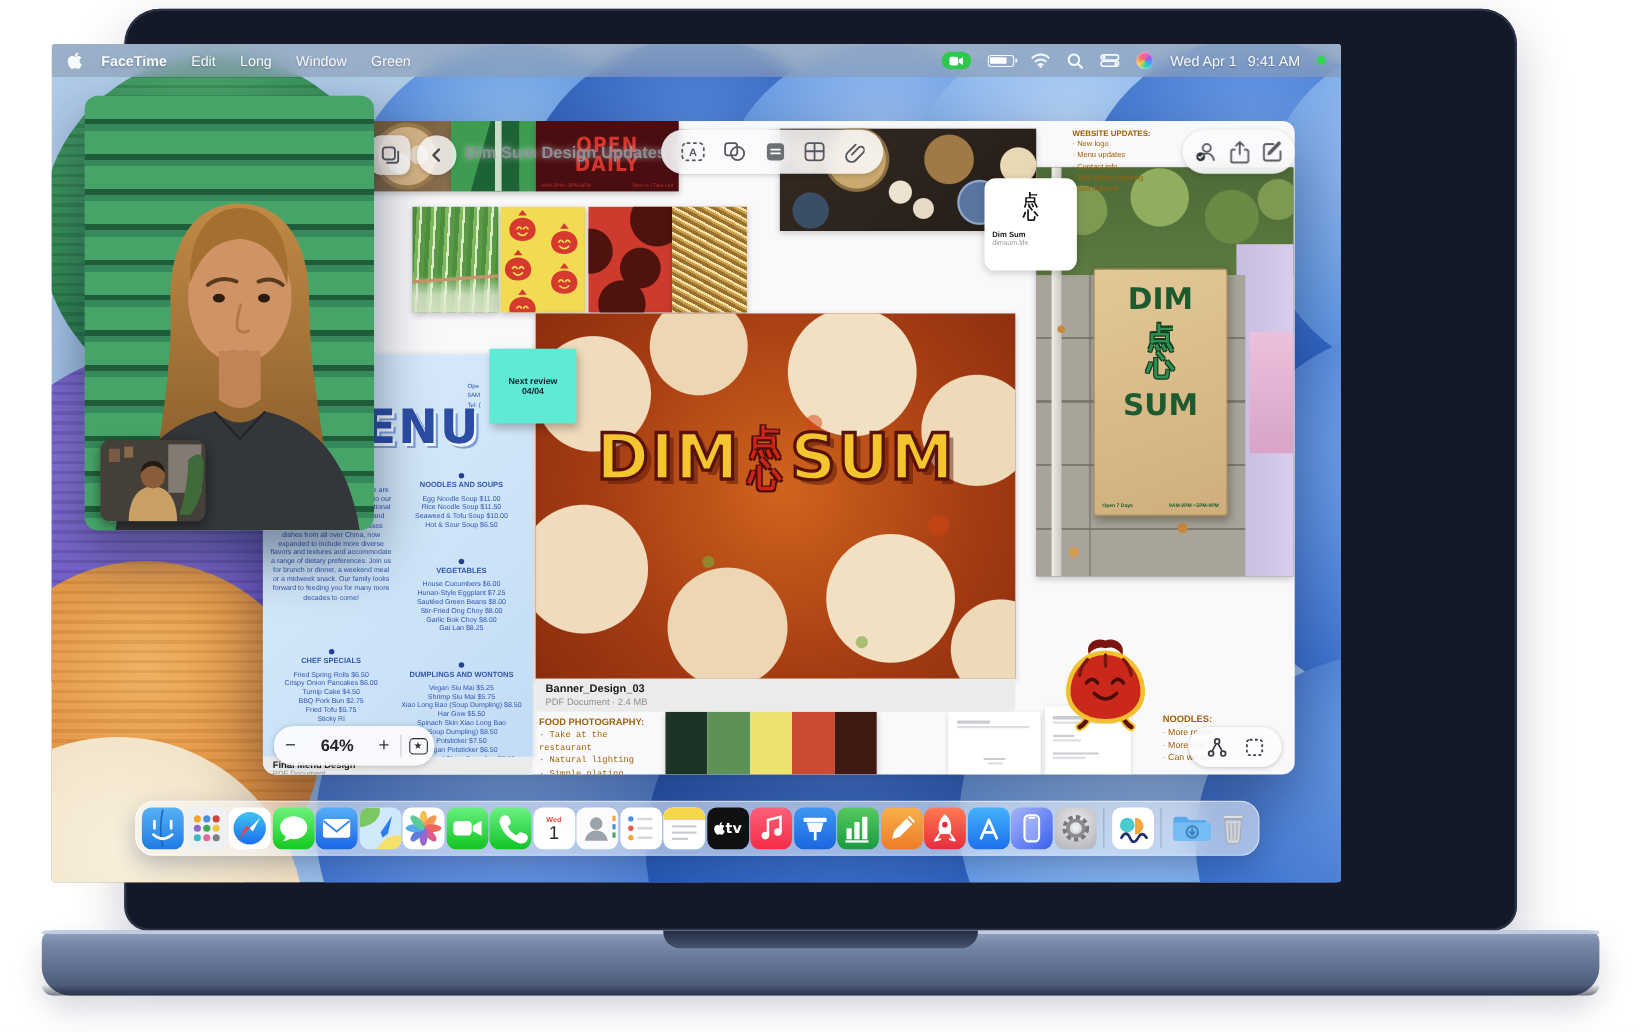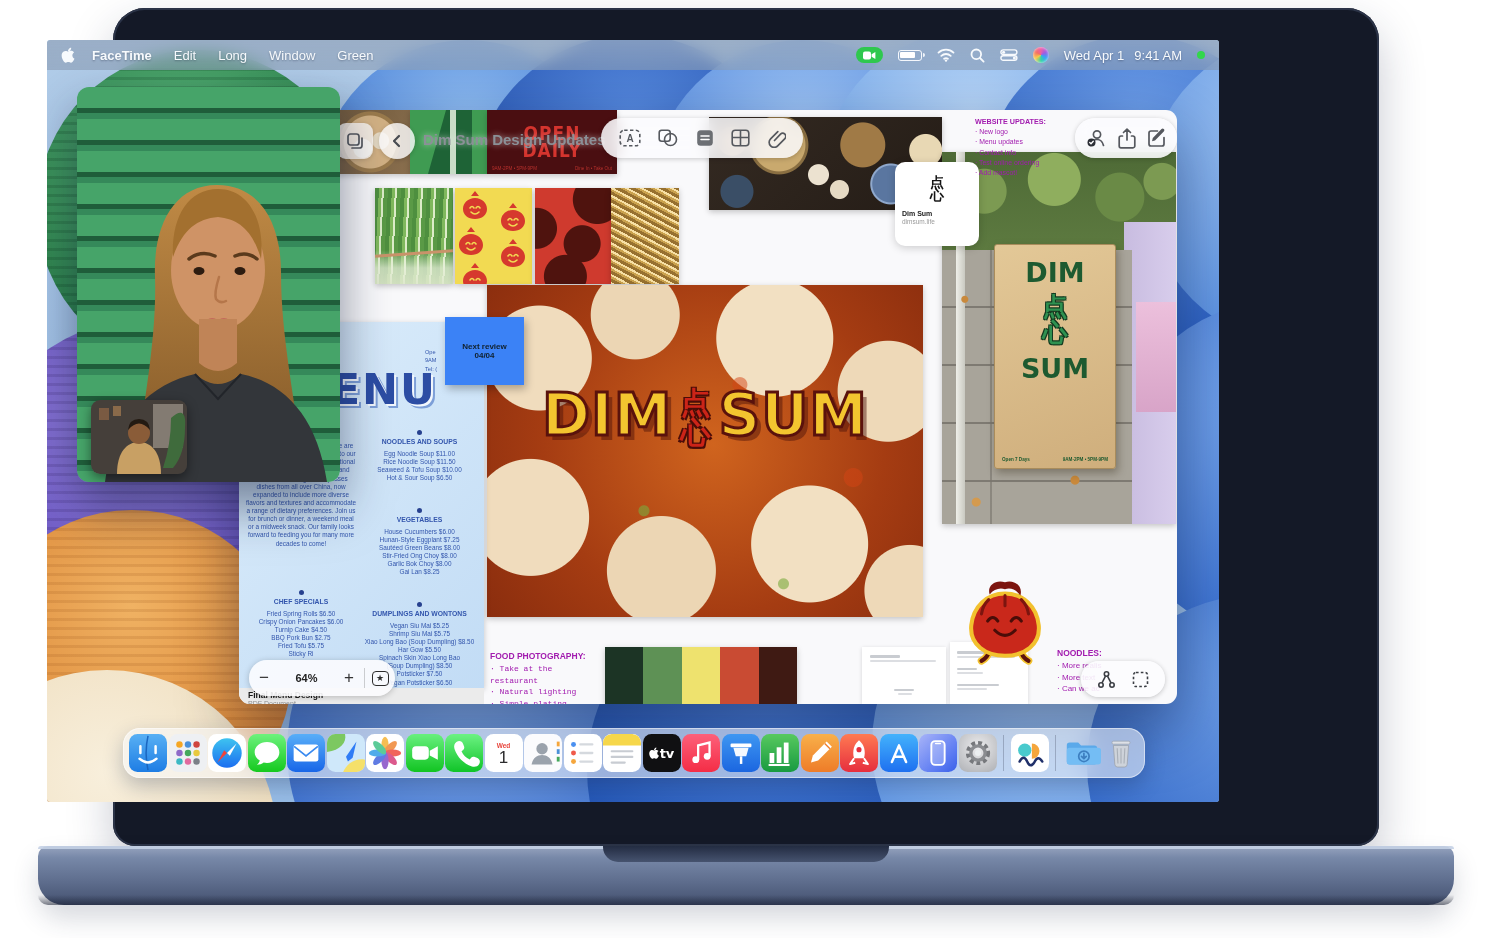--- a/index.html
+++ b/index.html
@@ -56,21 +56,21 @@
   .circle-btn{position:absolute;width:36px;height:36px;border-radius:50%;background:rgba(252,252,254,.8);
               box-shadow:0 1px 4px rgba(0,0,0,.18);display:flex;align-items:center;justify-content:center;z-index:30;}
   .sq-btn{position:absolute;width:36px;height:36px;border-radius:9px;background:rgba(252,252,254,.75);
           box-shadow:0 1px 4px rgba(0,0,0,.15);display:flex;align-items:center;justify-content:center;z-index:30;}
   .ff-title{position:absolute;left:184px;top:21px;font-size:15px;font-weight:bold;color:#8b9097;z-index:29;text-shadow:0 0 6px rgba(255,255,255,.6);}
   .tool-ic{color:#55585e;}
 
   
   .bi{position:absolute;}
   .shadowed{box-shadow:0 2px 6px rgba(0,0,0,.22);}
-  .sticky{background:#3b82f6;box-shadow:2px 4px 8px rgba(0,0,0,.28);display:flex;align-items:center;justify-content:center;
+  .sticky{background:#5eead4;box-shadow:2px 4px 8px rgba(0,0,0,.28);display:flex;align-items:center;justify-content:center;
           text-align:center;font-weight:bold;color:#10202c;z-index:6;}
   .open-daily{background:#4a0e11;color:#d4342e;display:flex;flex-direction:column;align-items:center;justify-content:center;}
   .od-big{font-size:17px;font-weight:bold;letter-spacing:1px;line-height:1.02;transform:scaleY(1.12);font-family:"DejaVu Sans",sans-serif;}
   .od-small{position:absolute;bottom:3px;left:5px;right:5px;display:flex;justify-content:space-between;font-size:4.6px;color:#b5302c;}
   .menu-doc{background:linear-gradient(135deg,#dcedfb,#c2dcf5);color:#2c4da4;z-index:2;}
   .md-title{position:absolute;left:0;top:42px;width:100%;text-align:center;font-family:"DejaVu Sans",sans-serif;
             font-weight:bold;font-size:43px;letter-spacing:2px;color:#2c4da4;
             text-shadow:2px 2px 0 #f2f7fd,4px 4px 0 #7d9fd8;}
   .md-col{position:absolute;font-size:6.4px;line-height:1.27;text-align:center;color:#3356ad;}
   .md-head{font-weight:bold;font-size:6.8px;margin:3px 0 3px;}
@@ -93,32 +93,32 @@
       radial-gradient(circle at 58% 30%,rgba(212,68,20,.5) 0 7px,rgba(0,0,0,0) 8px),
       radial-gradient(circle at 84% 58%,rgba(212,68,20,.5) 0 9px,rgba(0,0,0,0) 10px),
       radial-gradient(circle at 36% 68%,rgba(122,170,60,.6) 0 5px,rgba(0,0,0,0) 6px),
       radial-gradient(circle at 68% 90%,rgba(122,170,60,.6) 0 5px,rgba(0,0,0,0) 6px);}
   .banner-title{position:absolute;left:0;top:96px;width:100%;display:flex;align-items:center;justify-content:center;gap:8px;z-index:2;}
   .banner-word{font-family:"DejaVu Sans",sans-serif;font-weight:bold;font-size:58px;color:#f3c52f;
                -webkit-text-stroke:3px #5a120c;text-shadow:5px 5px 0 rgba(70,15,8,.45);letter-spacing:1px;}
   .banner-chars{display:flex;flex-direction:column;align-items:center;line-height:1;margin-top:6px;}
   .banner-char{font-family:"DejaVu Sans",sans-serif;font-weight:bold;color:#cc2418;font-size:30px;
                text-shadow:-1.5px -1.5px 0 #4a0d08,1.5px -1.5px 0 #4a0d08,-1.5px 1.5px 0 #4a0d08,1.5px 1.5px 0 #4a0d08;}
-  .note-block{color:#a21caf;z-index:4;}
+  .note-block{color:#a16207;z-index:4;}
   .nb-head{font-weight:bold;}
   .palette{display:flex;z-index:2;}
   .palette div{flex:1;}
   .white-card{background:#fff;box-shadow:0 1px 4px rgba(0,0,0,.15);z-index:2;}
   .blur-line{background:#c9ccd1;border-radius:1px;position:absolute;}
   .mini-pill{position:absolute;display:flex;align-items:center;justify-content:space-evenly;background:rgba(252,252,254,.9);
              border-radius:18px;box-shadow:0 1px 5px rgba(0,0,0,.22);z-index:7;}
   .zoom-pill{position:absolute;left:10px;top:550px;width:146px;height:36px;border-radius:18px;display:flex;align-items:center;
              background:rgba(252,252,254,.9);box-shadow:0 1px 6px rgba(0,0,0,.22);z-index:30;font-size:15px;color:#222;}
   .zoom-btn{width:30px;text-align:center;font-size:17px;color:#333;}
-  .zoom-level{flex:1;text-align:center;font-weight:bold;font-size:11px;}
+  .zoom-level{flex:1;text-align:center;font-weight:bold;font-size:15px;}
   .zoom-div{width:1px;height:20px;background:rgba(0,0,0,.18);}
   .star-btn{width:30px;display:flex;align-items:center;justify-content:center;}
   .star-box{width:17px;height:15px;border:1.6px solid #2c2c2c;border-radius:4px;font-size:9px;line-height:12px;text-align:center;color:#2c2c2c;}
 
   .link-card{background:#fff;border-radius:10px;box-shadow:0 2px 8px rgba(0,0,0,.18);z-index:4;padding:6px 7px;}
   .lc-glyph{text-align:center;font-family:"DejaVu Sans",sans-serif;font-weight:bold;color:#141414;font-size:14px;line-height:.95;margin-top:8px;}
   .street{z-index:1;overflow:hidden;background:#9a968e;}
   .street-sign{position:absolute;left:52px;top:92px;width:122px;height:225px;background:linear-gradient(160deg,#e3c897,#cfae7c);
                border:1px solid #a98c5c;border-radius:3px;display:flex;flex-direction:column;align-items:center;box-shadow:2px 4px 8px rgba(40,30,10,.35);}
   .ss-word{font-family:"DejaVu Sans",sans-serif;font-weight:bold;font-size:27px;color:#1d5a30;line-height:1;}
@@ -379,20 +379,24 @@
       <div class="bi banner shadowed" style="left:248px;top:175px;width:436px;height:332px;">
         <div class="banner-title">
           <span class="banner-word">DIM</span>
           <span class="banner-chars">
             <span class="banner-char">点</span>
             <span class="banner-char">心</span>
           </span>
           <span class="banner-word">SUM</span>
         </div>
       </div>
+      <div class="bi file-strip" style="left:248px;top:507px;width:436px;height:30px;border-radius:0 0 4px 4px;">
+        <div style="font-size:10px;font-weight:bold;margin-top:2px;">Banner_Design_03</div>
+        <div style="font-size:8.5px;color:#8e8e8e;margin-top:1px;">PDF Document · 2.4 MB</div>
+      </div>
 
       <div class="bi sticky" style="left:206px;top:207px;width:79px;height:68px;font-size:8px;">
         <span class="preline">Next review
 04/04</span>
       </div>
 
       <div class="bi palette shadowed" style="left:366px;top:537px;width:192px;height:57px;">
         <div style="background-color: rgb(28, 52, 37);"></div>
         <div style="background-color: rgb(94, 145, 85);"></div>
         <div style="background-color: rgb(238, 226, 110);"></div>

